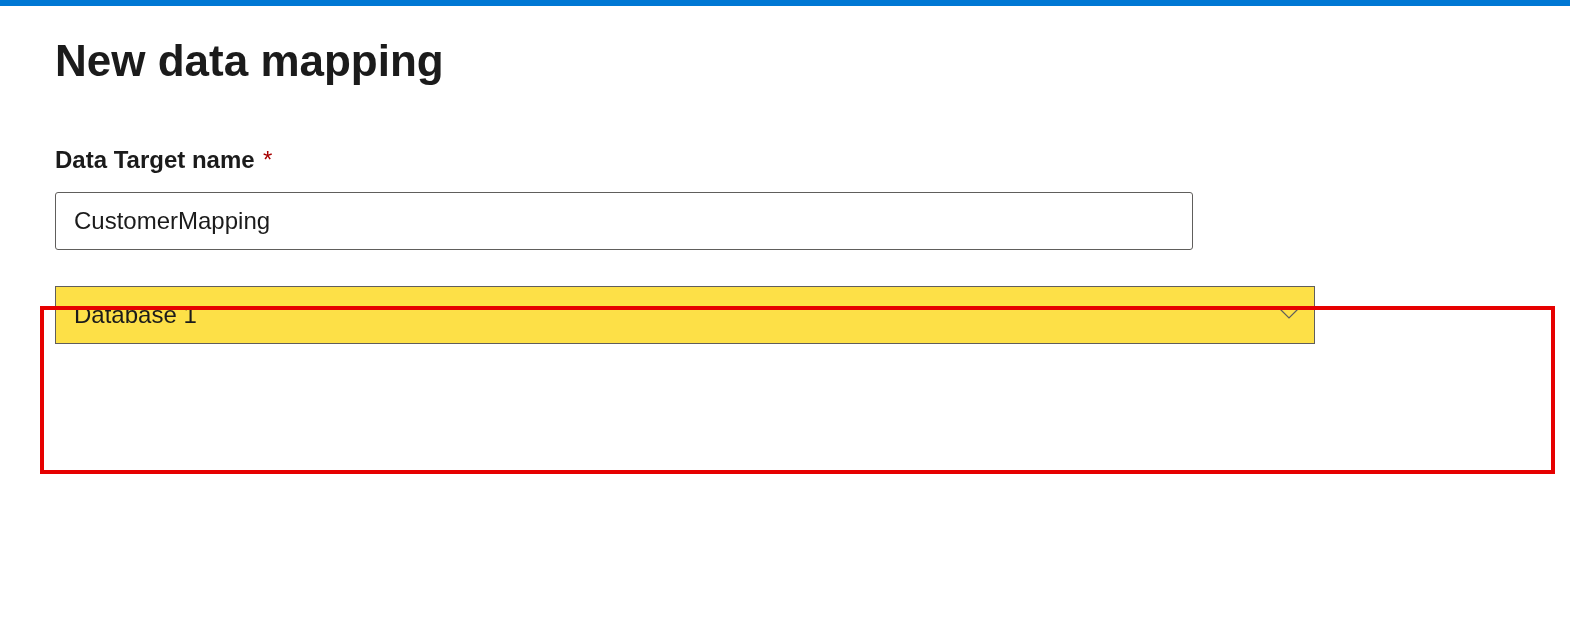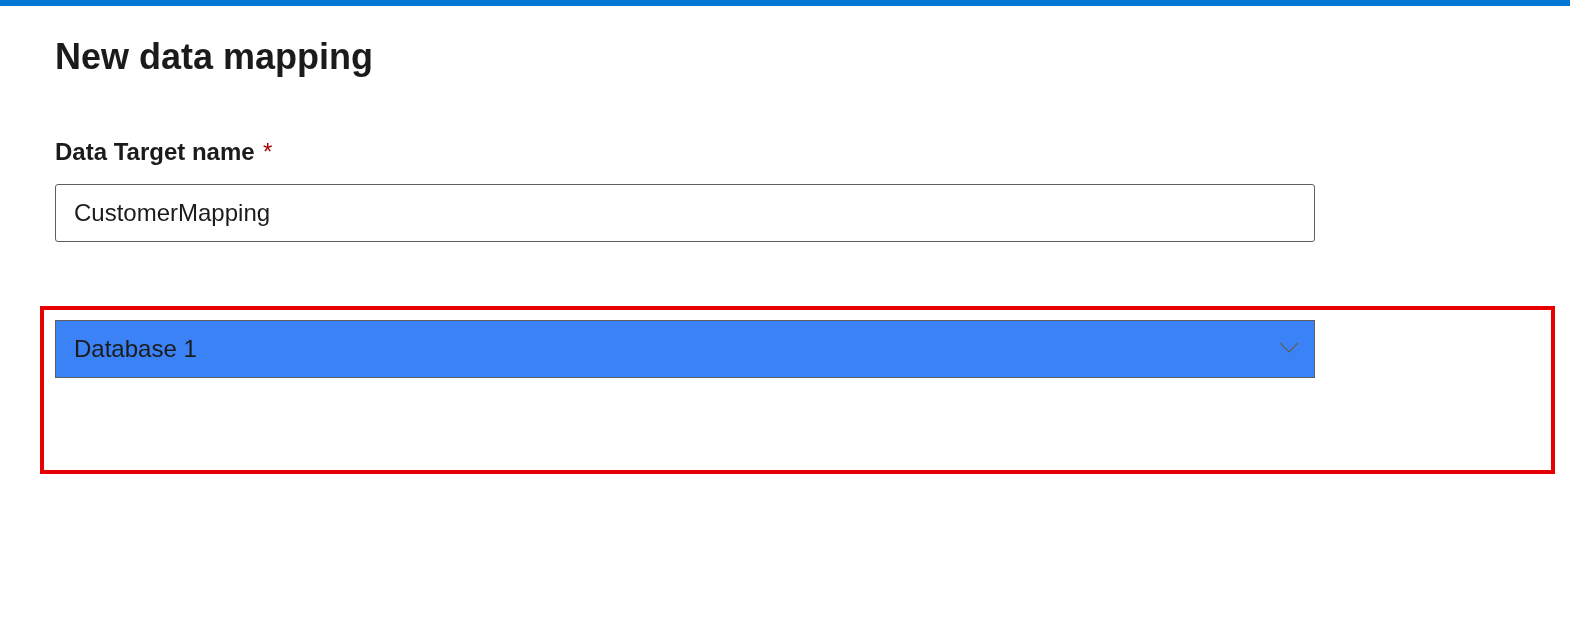--- a/index.html
+++ b/index.html
@@ -16,42 +16,42 @@
     }
     .top-bar {
       height: 6px;
       background: #0078d4;
       width: 100%;
     }
     .content {
       padding: 30px 55px 0 55px;
     }
     .page-title {
-      font-size: 36px;
+      font-size: 44px;
       font-weight: 600;
       color: #1b1b1b;
       margin-bottom: 60px;
     }
     .form-group {
       margin-bottom: 30px;
     }
     .field-label {
       font-size: 24px;
       font-weight: 600;
       color: #1b1b1b;
       display: inline-block;
       margin-bottom: 18px;
     }
     .required-asterisk {
       color: #a80000;
       font-size: 24px;
       margin-left: 4px;
     }
     .text-input {
-      width: 1260px;
+      width: 1138px;
       height: 58px;
       border: 1px solid #605e5c;
       border-radius: 3px;
       padding: 0 18px;
       font-size: 24px;
       font-family: inherit;
       color: #1b1b1b;
       background: #ffffff;
       outline: none;
     }
@@ -72,26 +72,25 @@
       width: 1260px;
     }
     .select-input {
       width: 100%;
       height: 58px;
       border: 1px solid #605e5c;
       padding: 0 52px 0 18px;
       font-size: 24px;
       font-family: inherit;
       color: #1b1b1b;
-      background: #3b82f6;
+      background: #fde047;
       outline: none;
       cursor: pointer;
       display: flex;
       align-items: center;
-      margin-top: 42px;
     }
     .chevron-icon {
       position: absolute;
       right: 16px;
       top: 50%;
       transform: translateY(-50%);
       pointer-events: none;
     }
   </style>
 </head>

